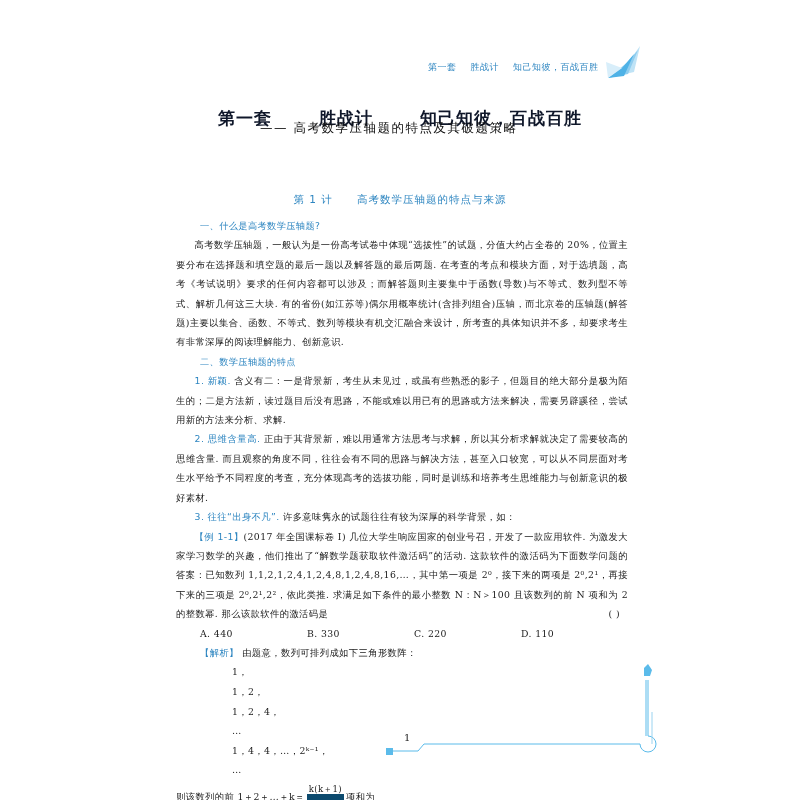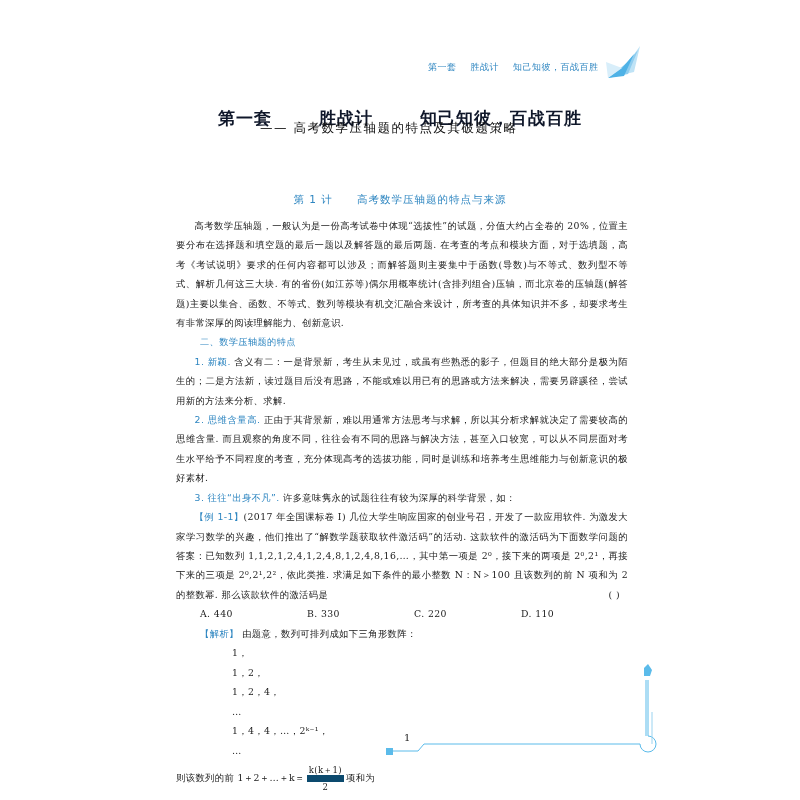--- a/index.html
+++ b/index.html
@@ -60,20 +60,21 @@
     <span>知己知彼，百战百胜</span>
   </div>
   <div class="chapter-subtitle">—— 高考数学压轴题的特点及其破题策略</div>
 
   <div class="section-title">
     <span>第 1 计</span>
     <span>高考数学压轴题的特点与来源</span>
   </div>
 
   <div class="content">
+    <p class="sub-heading">一、什么是高考数学压轴题?</p>
     <p class="indent">高考数学压轴题，一般认为是一份高考试卷中体现“选拔性”的试题，分值大约占全卷的 20%，位置主要分布在选择题和填空题的最后一题以及解答题的最后两题. 在考查的考点和模块方面，对于选填题，高考《考试说明》要求的任何内容都可以涉及；而解答题则主要集中于函数(导数)与不等式、数列型不等式、解析几何这三大块. 有的省份(如江苏等)偶尔用概率统计(含排列组合)压轴，而北京卷的压轴题(解答题)主要以集合、函数、不等式、数列等模块有机交汇融合来设计，所考查的具体知识并不多，却要求考生有非常深厚的阅读理解能力、创新意识.</p>
 
     <p class="sub-heading">二、数学压轴题的特点</p>
     <p class="indent">
       <span class="hl">1. 新颖.</span>
       <span>含义有二：一是背景新，考生从未见过，或虽有些熟悉的影子，但题目的绝大部分是极为陌生的；二是方法新，读过题目后没有思路，不能或难以用已有的思路或方法来解决，需要另辟蹊径，尝试用新的方法来分析、求解.</span>
     </p>
     <p class="indent">
       <span class="hl">2. 思维含量高.</span>
       <span>正由于其背景新，难以用通常方法思考与求解，所以其分析求解就决定了需要较高的思维含量. 而且观察的角度不同，往往会有不同的思路与解决方法，甚至入口较宽，可以从不同层面对考生水平给予不同程度的考查，充分体现高考的选拔功能，同时是训练和培养考生思维能力与创新意识的极好素材.</span>

